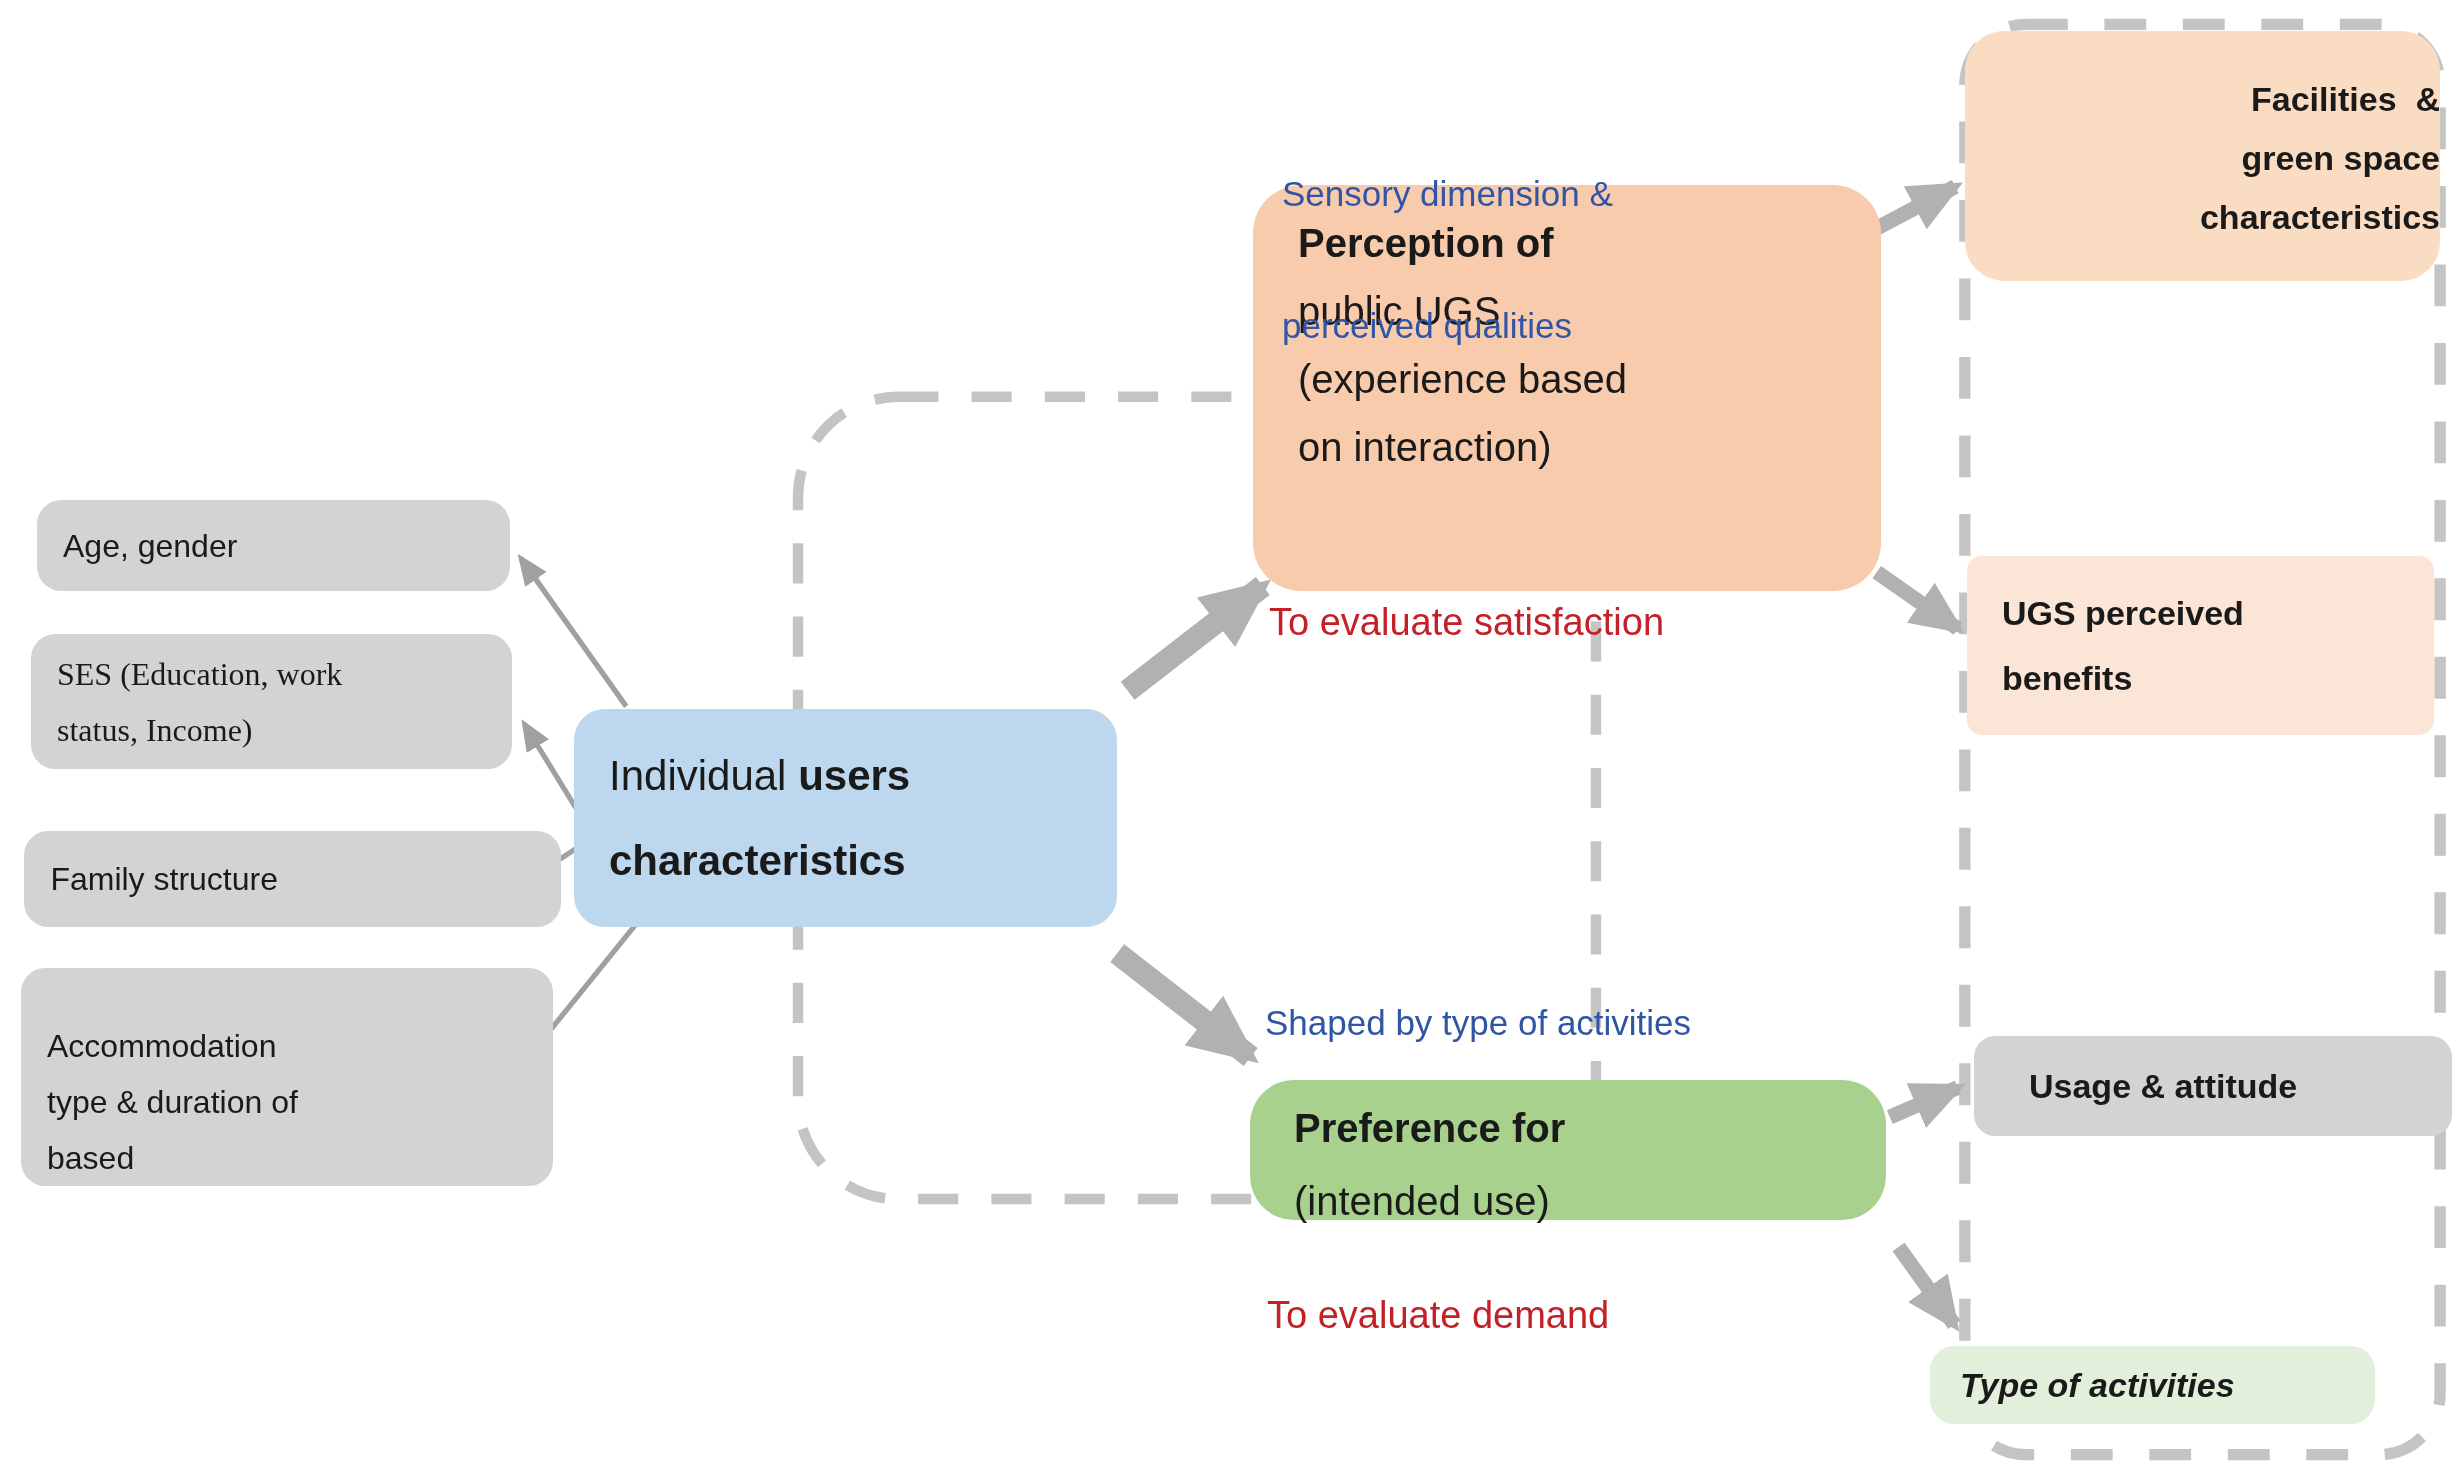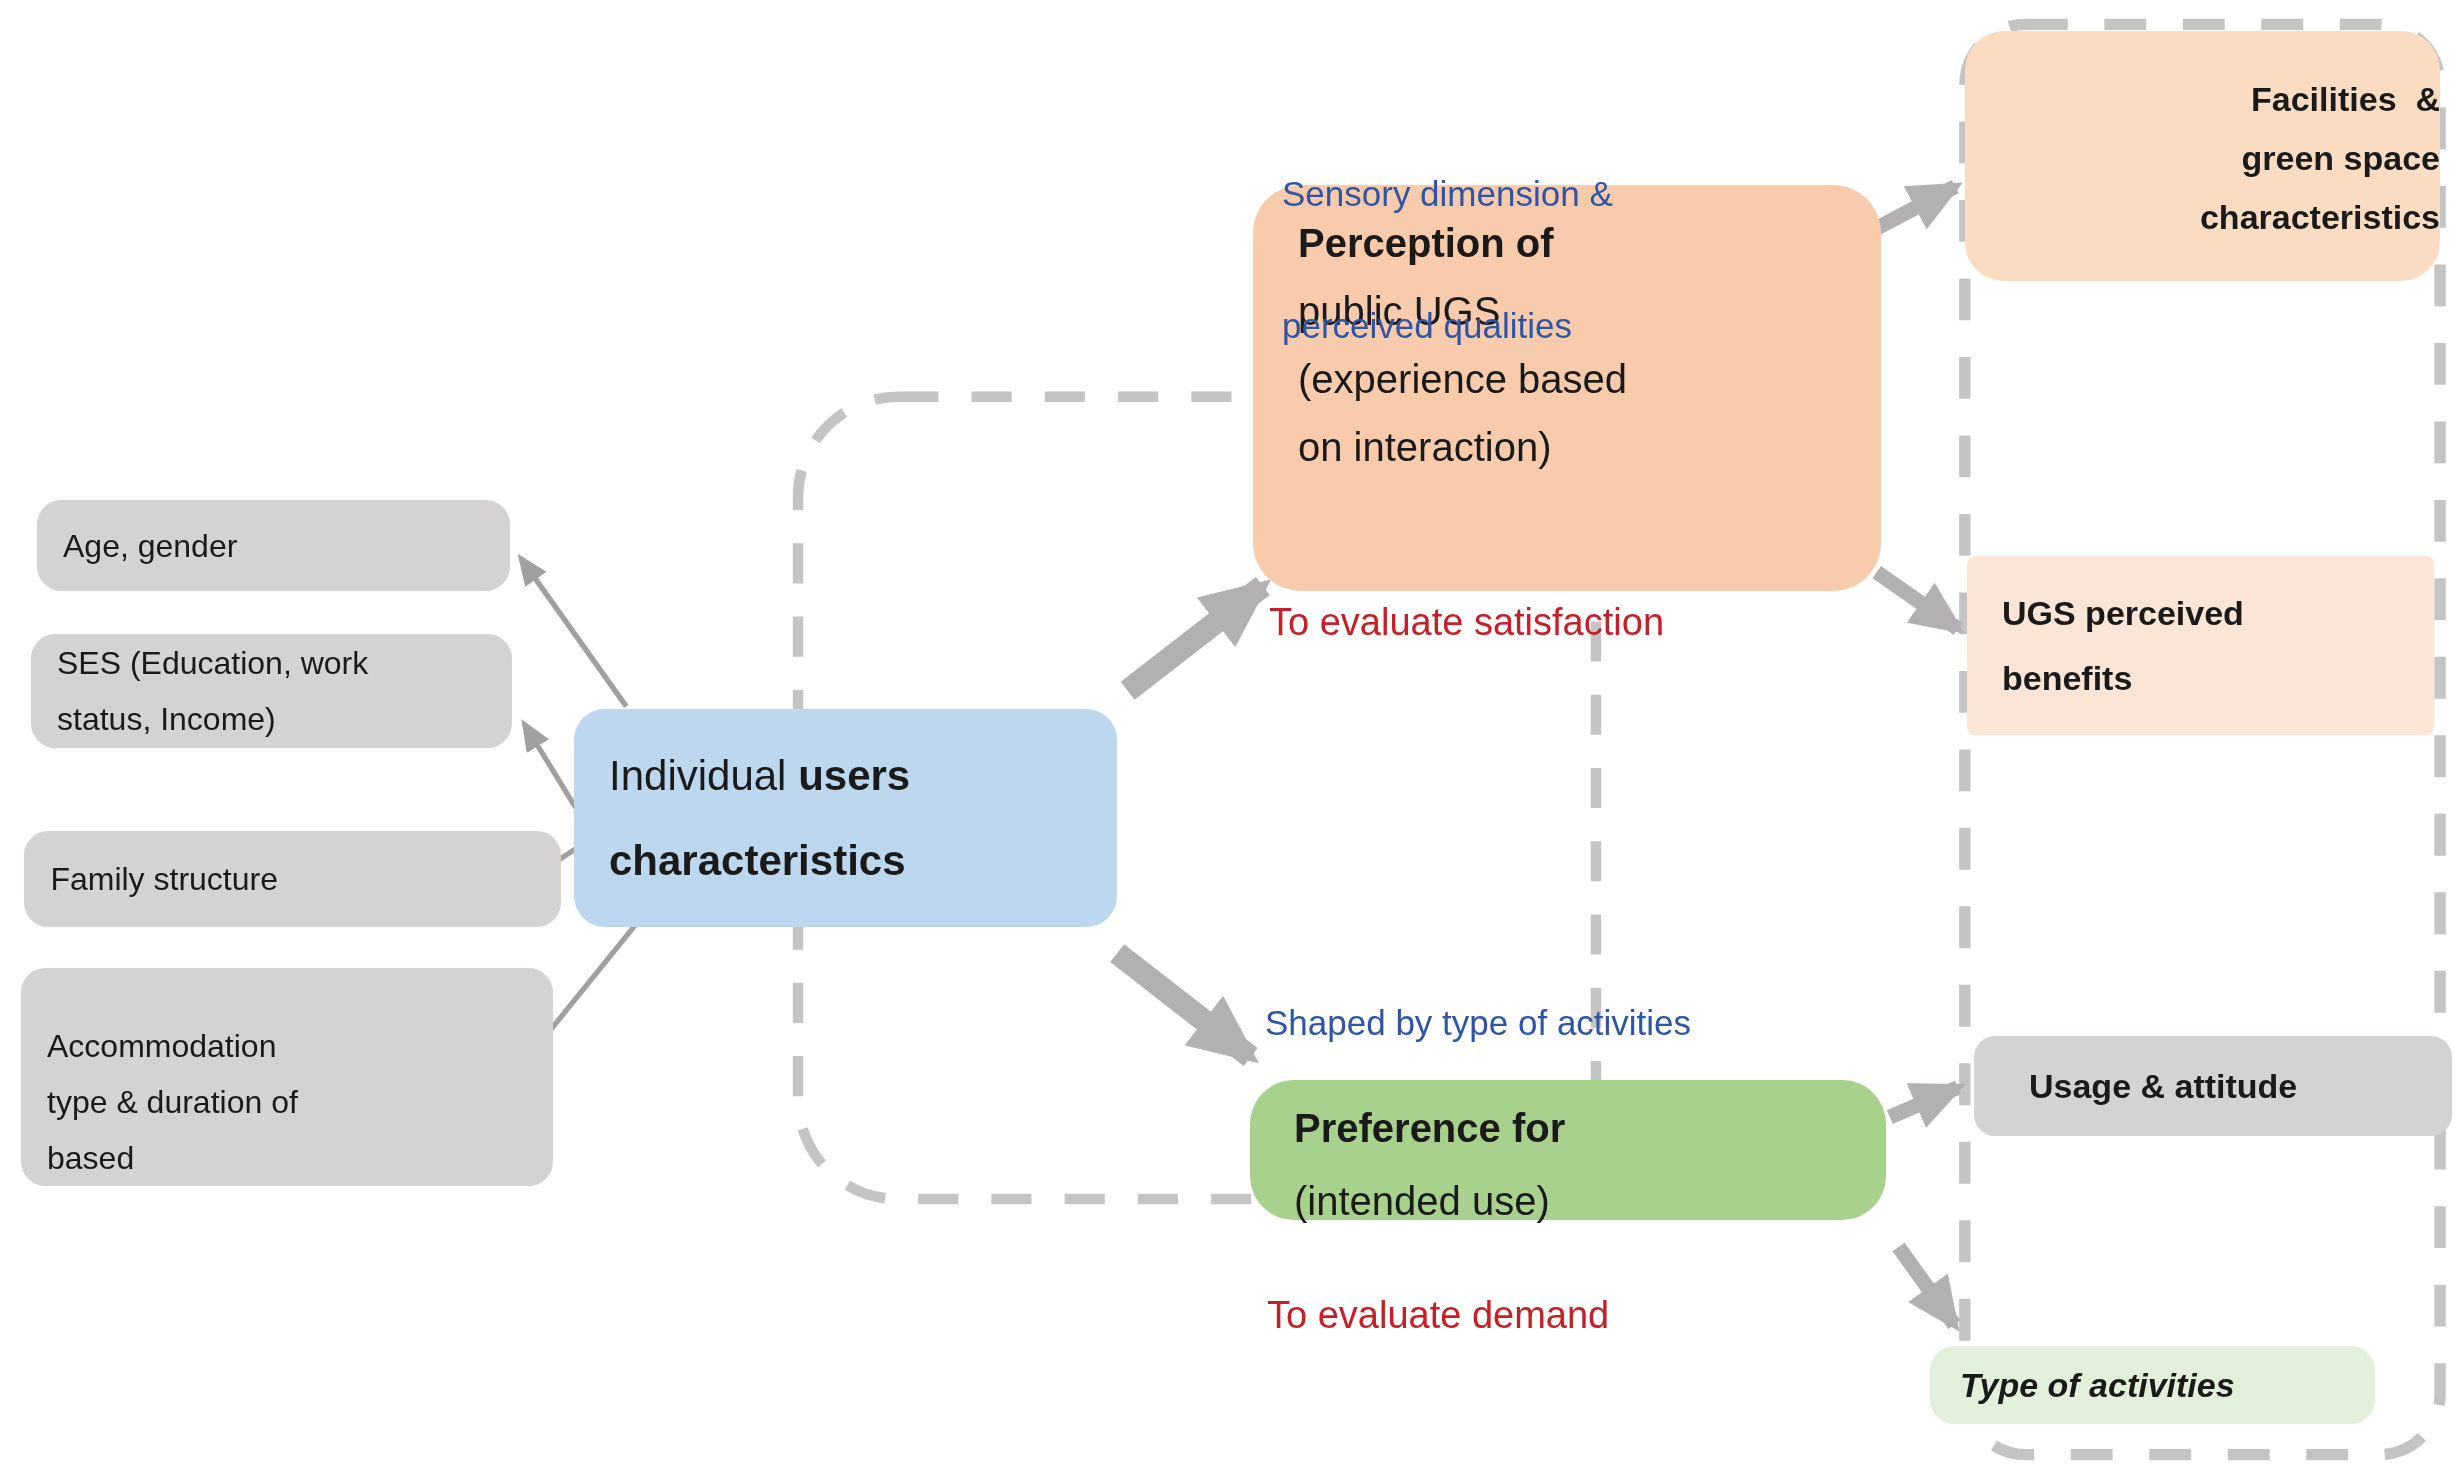--- a/index.html
+++ b/index.html
@@ -22,21 +22,21 @@
   .orangebox{background:#f8cbad;border-radius:48px;font-size:40px;line-height:68px;
              padding-left:45px;padding-top:24.4px;justify-content:flex-start;}
   .orangebox .title{font-weight:700;}
   
   .greenbox{background:#a9d18e;border-radius:44px;font-size:40px;line-height:73px;
             padding-left:44px;padding-top:12.2px;justify-content:flex-start;}
   .greenbox .title{font-weight:700;}
   
   .outcome{font-weight:700;font-size:34px;line-height:59px;}
   .peachmid{background:#fadcc3;border-radius:39px;padding-left:40px;padding-top:5.2px;}
-  .peachlight{background:#fbe5d6;border-radius:8px;padding-left:35px;line-height:65px;}
+  .peachlight{background:#fbe5d6;border-radius:15px;padding-left:35px;line-height:65px;}
   .grayout{background:#d4d2d2;border-radius:21px;padding-left:55px;}
   .greenlight{background:#e2efda;border-radius:24.4px;padding-left:30px;}
   
   .ann{position:absolute;z-index:2;white-space:pre-wrap;}
   .ann-blue{color:#2f55a4;font-size:35px;line-height:44px;}
   .ann-red{color:#c42028;font-size:38px;line-height:45px;}
 </style>
 </head>
 <body>
 
@@ -69,21 +69,21 @@
     <line x1="2142" y1="267" x2="2242" y2="214" stroke="#b2b0b0" stroke-width="17" marker-end="url(#ah-med)"></line>
     <line x1="2152" y1="656" x2="2245" y2="721" stroke="#b2b0b0" stroke-width="17" marker-end="url(#ah-med)"></line>
     <line x1="2167" y1="1281" x2="2245" y2="1247" stroke="#b2b0b0" stroke-width="17" marker-end="url(#ah-med)"></line>
     <line x1="2177" y1="1430" x2="2241" y2="1519" stroke="#b2b0b0" stroke-width="17" marker-end="url(#ah-med)"></line>
   </svg>
 
   <div class="node graybox" style="left:37px;top:500px;width:473px;height:91px;">
     <div class="line">Age, gender</div>
   </div>
 
-  <div class="node graybox" style="left:31px;top:634px;width:481px;height:114px;">
+  <div class="node graybox" style="left:31px;top:634px;width:481px;height:135px;font-family:Liberation Serif, serif;">
     <div class="line">SES (Education, work</div>
     <div class="line">status, Income)</div>
   </div>
 
   <div class="node graybox" style="left:24.4px;top:831px;width:537px;height:96px;">
     <div class="line">Family structure</div>
   </div>
 
   <div class="node graybox" style="left:21px;top:968px;width:532px;height:218px;justify-content:flex-end;">
     <div class="line">Accommodation</div>

